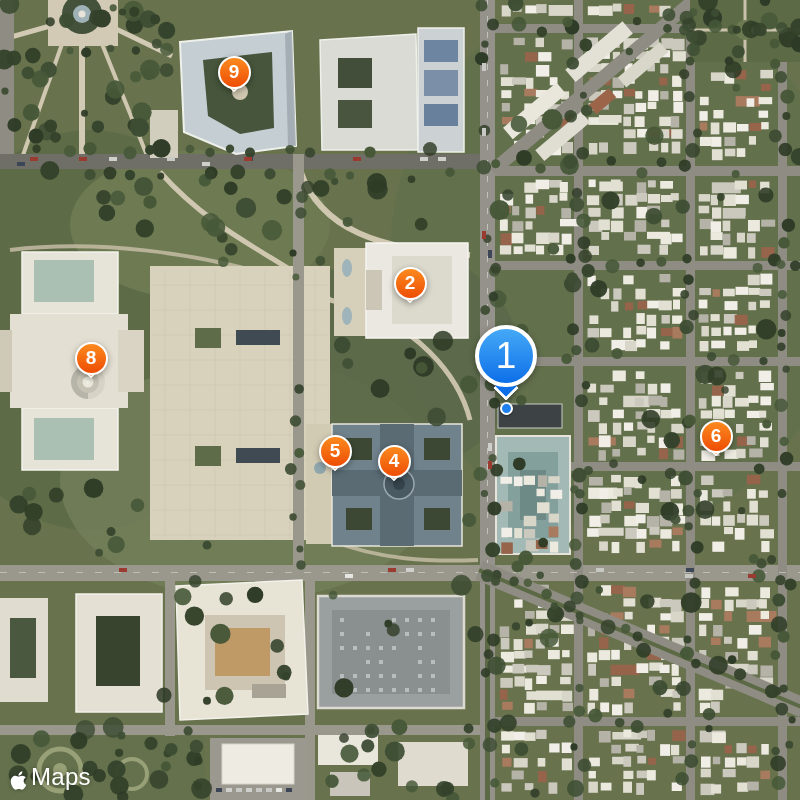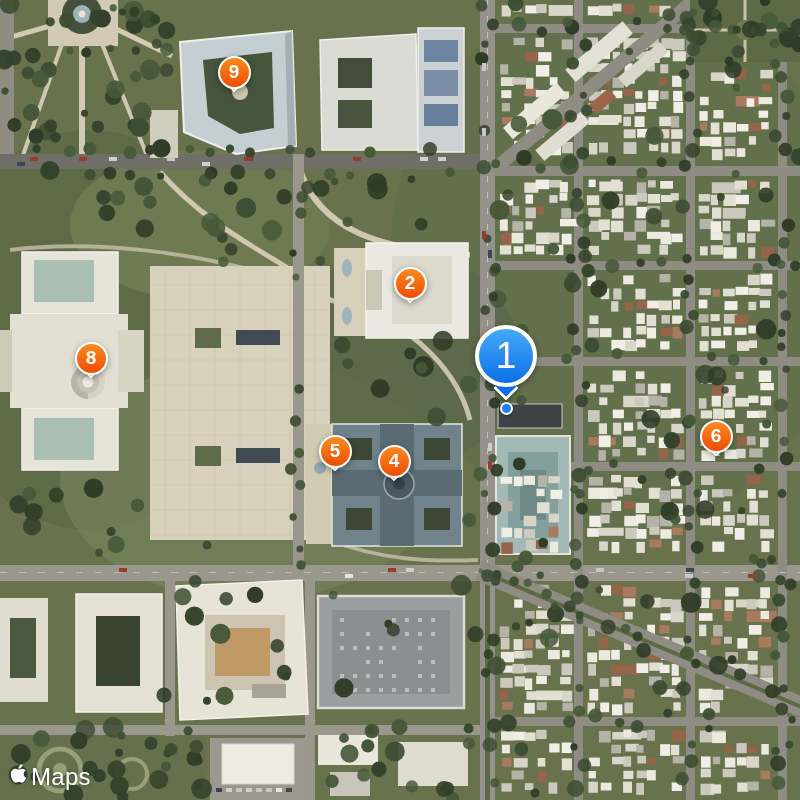--- a/index.html
+++ b/index.html
@@ -30,21 +30,21 @@
        background:linear-gradient(180deg,var(--pin-blue-top,#45a9f7),var(--pin-blue-bottom,#0d6fe8));}
   .pin.blue .tail{left:-9px;top:-22px;width:18px;height:18px;border-right-width:3.5px;border-bottom-width:3.5px;
        background:var(--pin-blue-bottom,#0d6fe8);}
   .pin.blue .num{font-size:37px;font-weight:500;}
 
   .loc-dot{position:absolute;width:13px;height:13px;border-radius:50%;z-index:3;
        background:var(--location-dot,#1f80f2);border:2px solid #fff;
        box-shadow:0 1px 2px rgba(0,0,0,.4);}
 
   
-  #watermark{position:absolute;left:10px;top:763px;z-index:5;display:flex;align-items:flex-start;
+  #watermark{position:absolute;left:10px;top:763px;z-index:5;display:flex;align-items:flex-end;
        color:var(--watermark-text,#fff);text-shadow:0 0 4px rgba(0,0,0,.4);}
   #watermark svg{width:17px;height:21px;margin-right:4px;display:block;
        filter:drop-shadow(0 0 2px rgba(0,0,0,.35));}
   #watermark .wm-label{font-size:24px;font-weight:400;letter-spacing:.3px;}
 </style>
 </head>
 <body>
 
 <div id="stage">
 

